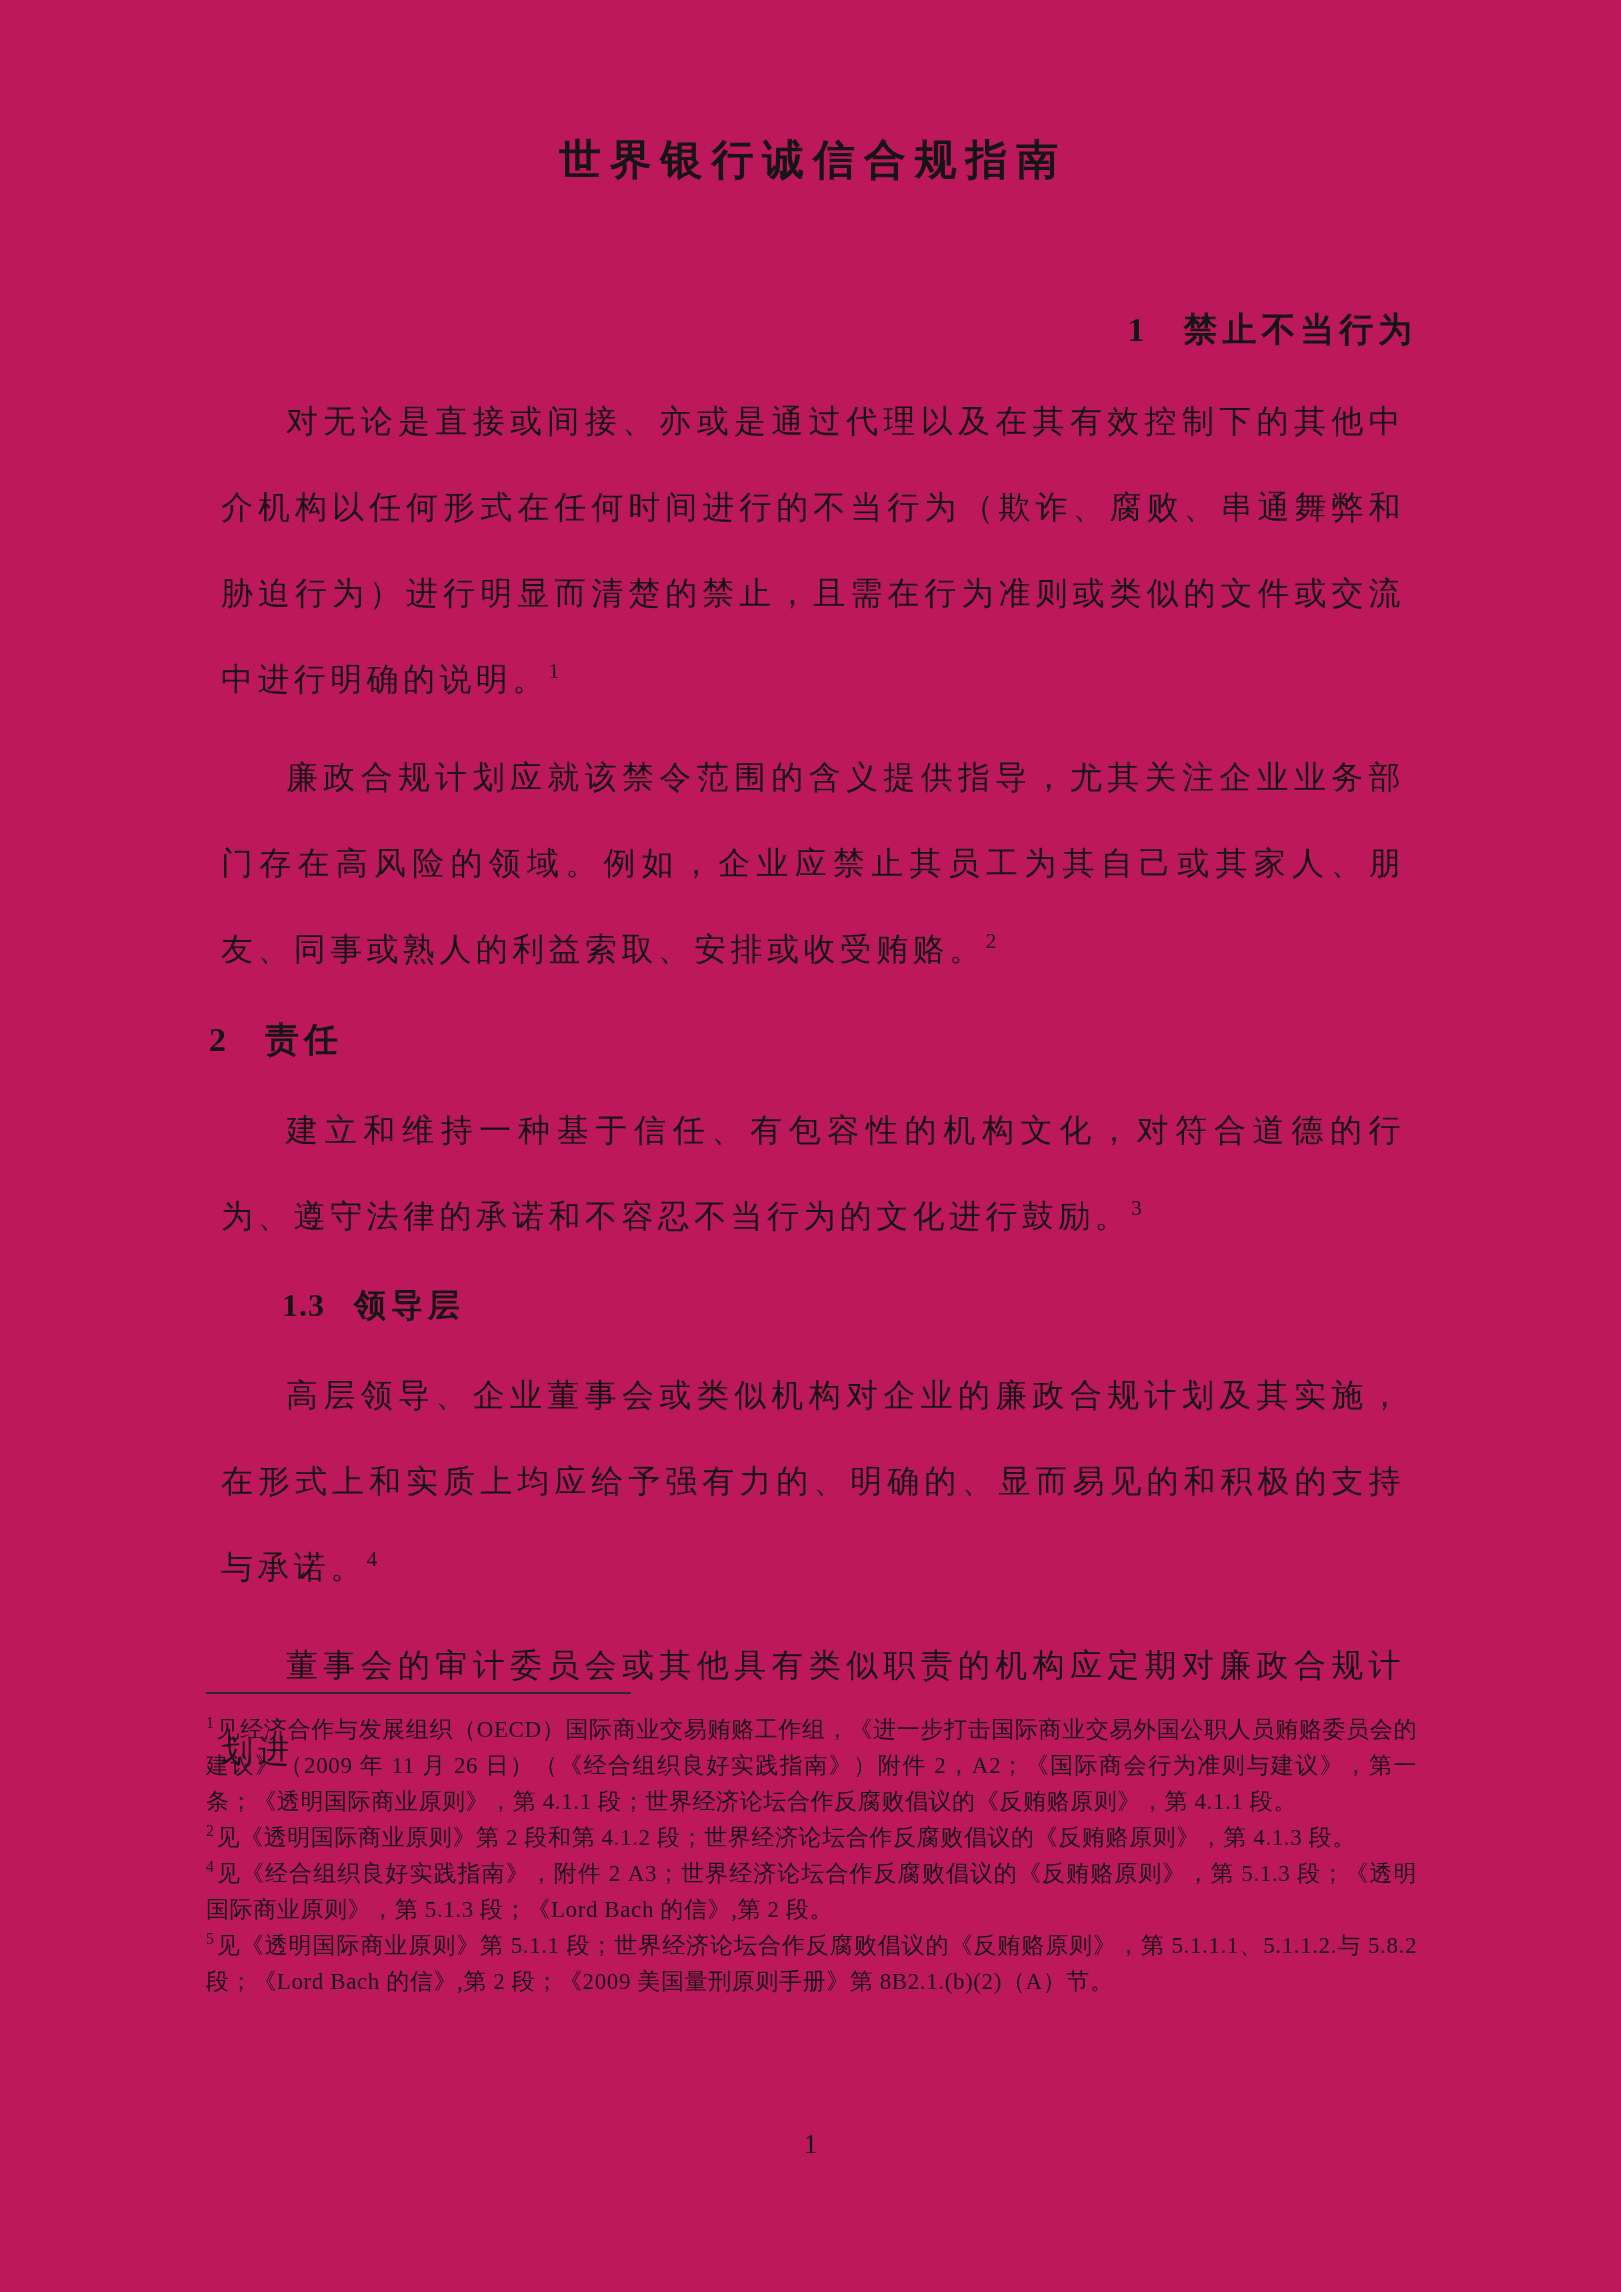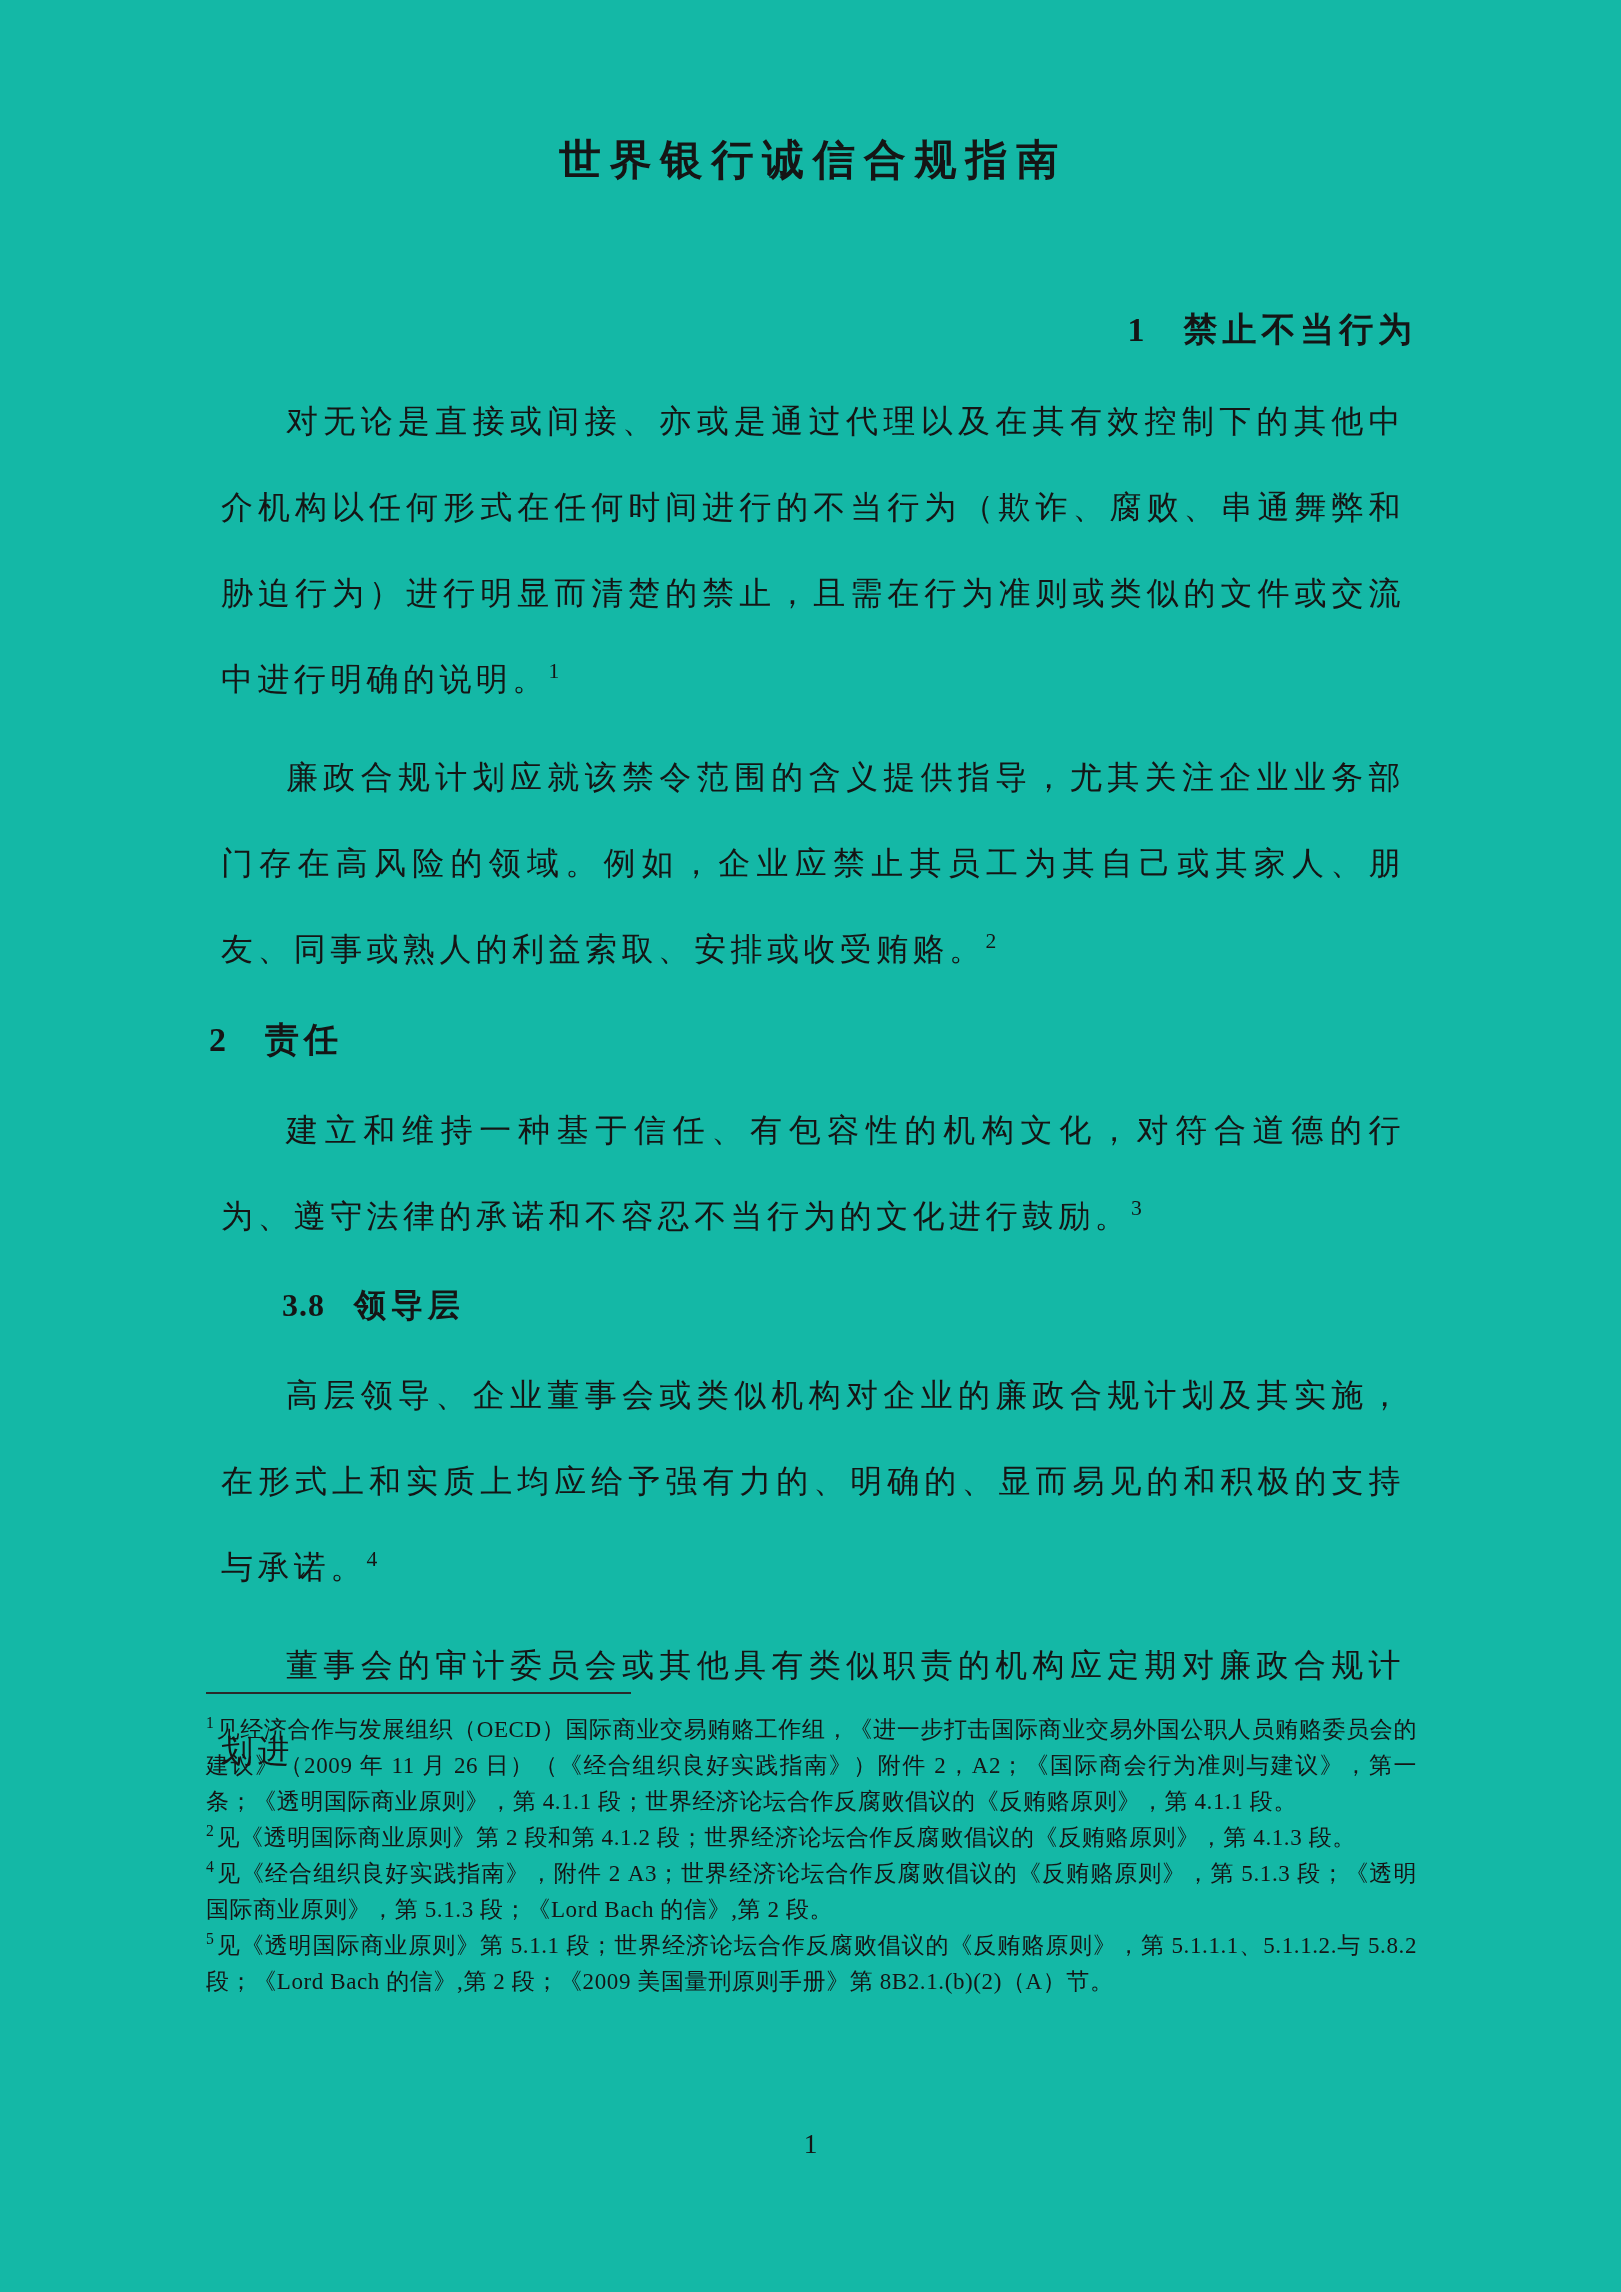--- a/index.html
+++ b/index.html
@@ -1,20 +1,20 @@
 <!DOCTYPE html>
 <html><head>
 <meta charset="utf-8">
 <style>
   html,body{margin:0;padding:0;background:#9e9e9e;}
   .page{
     position:relative;
     width:1621px;height:2293px;
     margin:0 auto;
-    background:#14b8a6;
+    background:#be185d;
     color:#151515;
     font-family:"Liberation Serif","DejaVu Serif",serif;
     overflow:hidden;
   }
   .main{
     position:absolute;
     left:209px;top:0;
     width:1208px;
   }
   .doc-title{
@@ -104,21 +104,21 @@
 
     <p class="body-p"><span>廉政合规计划应就该禁令范围的含义提供指导，尤其关注企业业务部门存在高风险的领域。例如，企业应禁止其员工为其自己或其家人、朋友、同事或熟人的利益索取、安排或收受贿赂。</span><sup class="fref">2</sup></p>
 
     <div class="heading1">
       <span class="hnum">2</span><span class="hlabel">责任</span>
     </div>
 
     <p class="body-p"><span>建立和维持一种基于信任、有包容性的机构文化，对符合道德的行为、遵守法律的承诺和不容忍不当行为的文化进行鼓励。</span><sup class="fref">3</sup></p>
 
     <div class="heading2">
-      <span class="hnum">3.8</span><span class="hlabel">领导层</span>
+      <span class="hnum">1.3</span><span class="hlabel">领导层</span>
     </div>
 
     <p class="body-p"><span>高层领导、企业董事会或类似机构对企业的廉政合规计划及其实施，在形式上和实质上均应给予强有力的、明确的、显而易见的和积极的支持与承诺。</span><sup class="fref">4</sup></p>
 
 
     <p class="body-p"><span>董事会的审计委员会或其他具有类似职责的机构应定期对廉政合规计划进</span></p>
 
   </div>
 
   <div class="footnotes">

